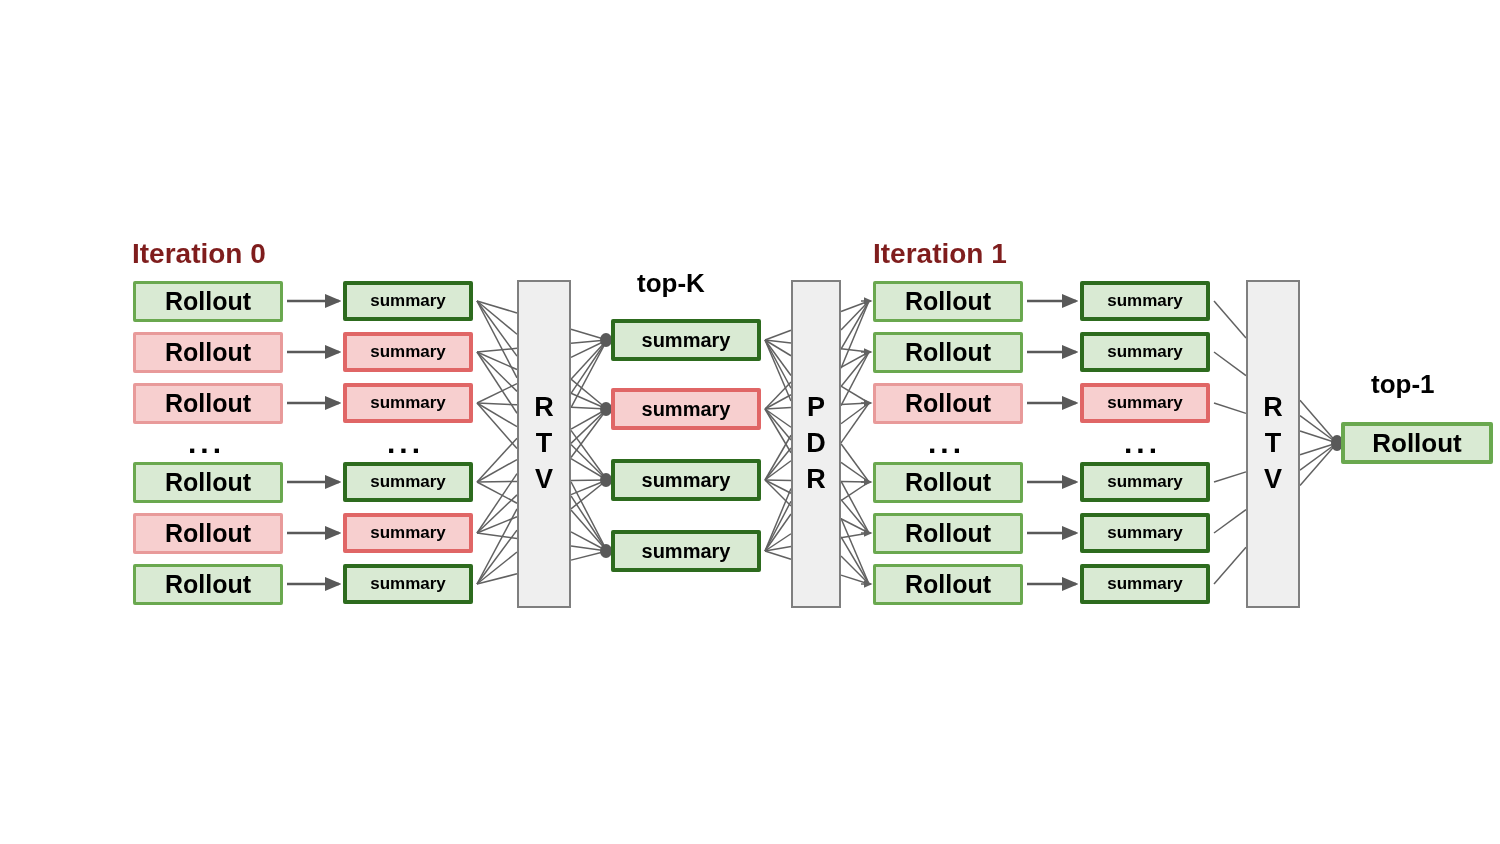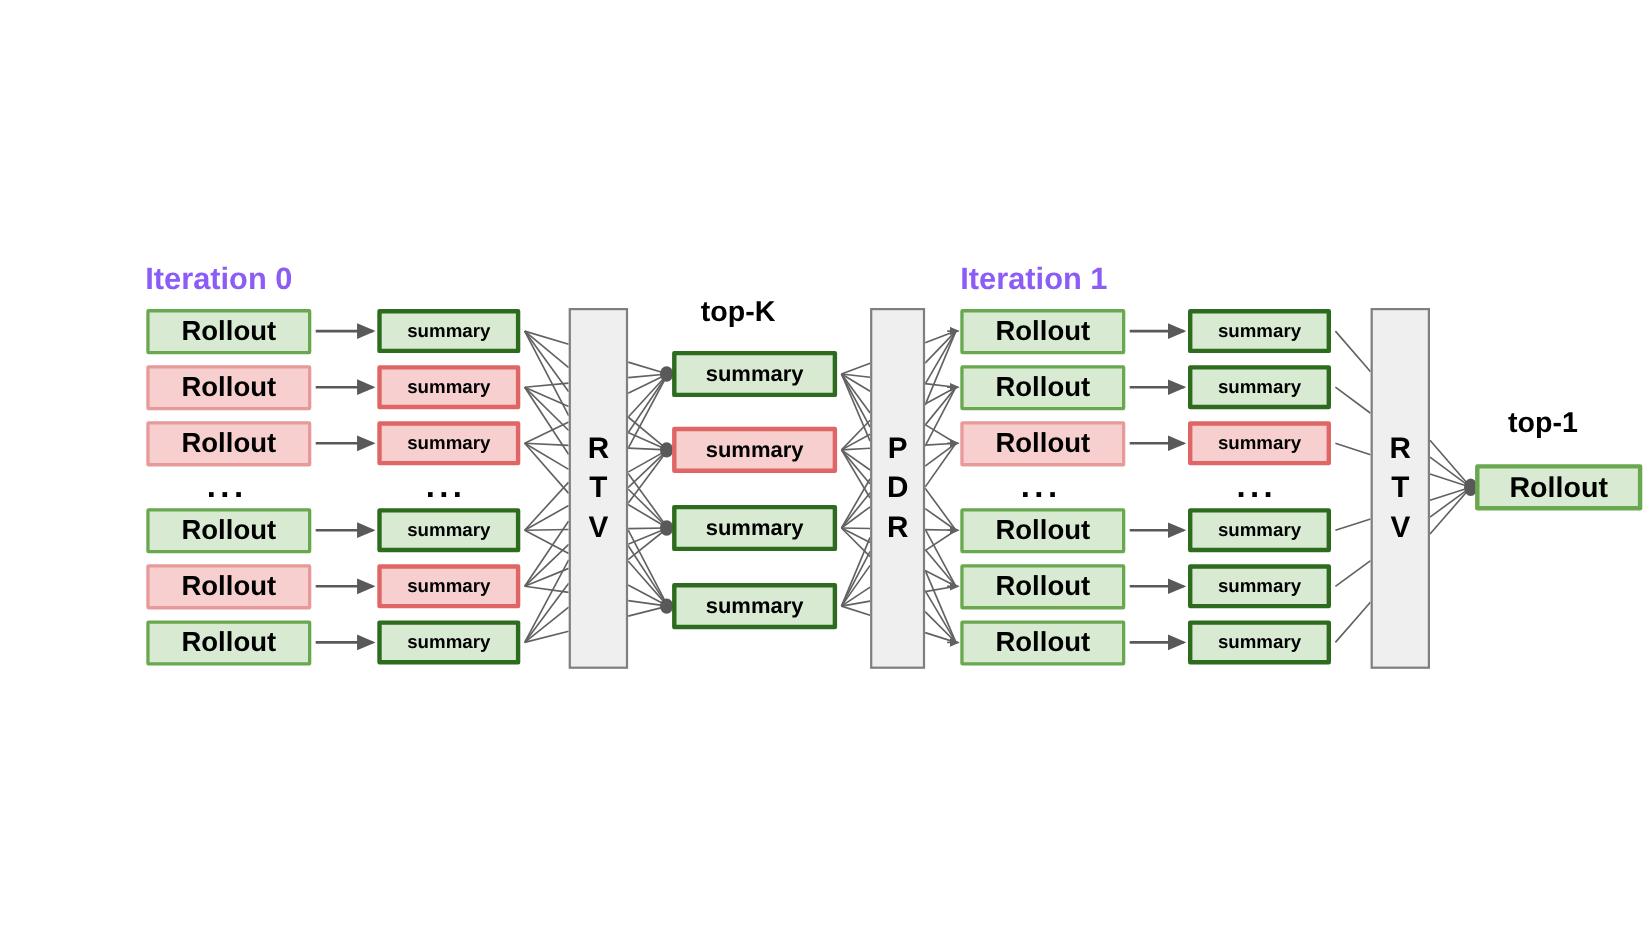--- a/index.html
+++ b/index.html
@@ -44,21 +44,21 @@
   
   .module{
     position:absolute;box-sizing:border-box;
     border:2px solid #7f7f7f;background:#efefef;
     display:flex;flex-direction:column;align-items:center;justify-content:center;
     font-size:27px;font-weight:bold;color:#000;line-height:1.33;
   }
   .module .ltr{display:block;}
 
   .heading{
-    position:absolute;font-size:28px;font-weight:bold;color:#8b5cf6;white-space:nowrap;
+    position:absolute;font-size:28px;font-weight:bold;color:#7f1d1d;white-space:nowrap;
   }
   .caption{
     position:absolute;font-size:26px;font-weight:bold;color:#000;white-space:nowrap;
   }
   .dots{
     position:absolute;font-size:30px;font-weight:bold;color:#000;
     letter-spacing:4px;line-height:1;white-space:nowrap;
   }
 </style>
 </head>

